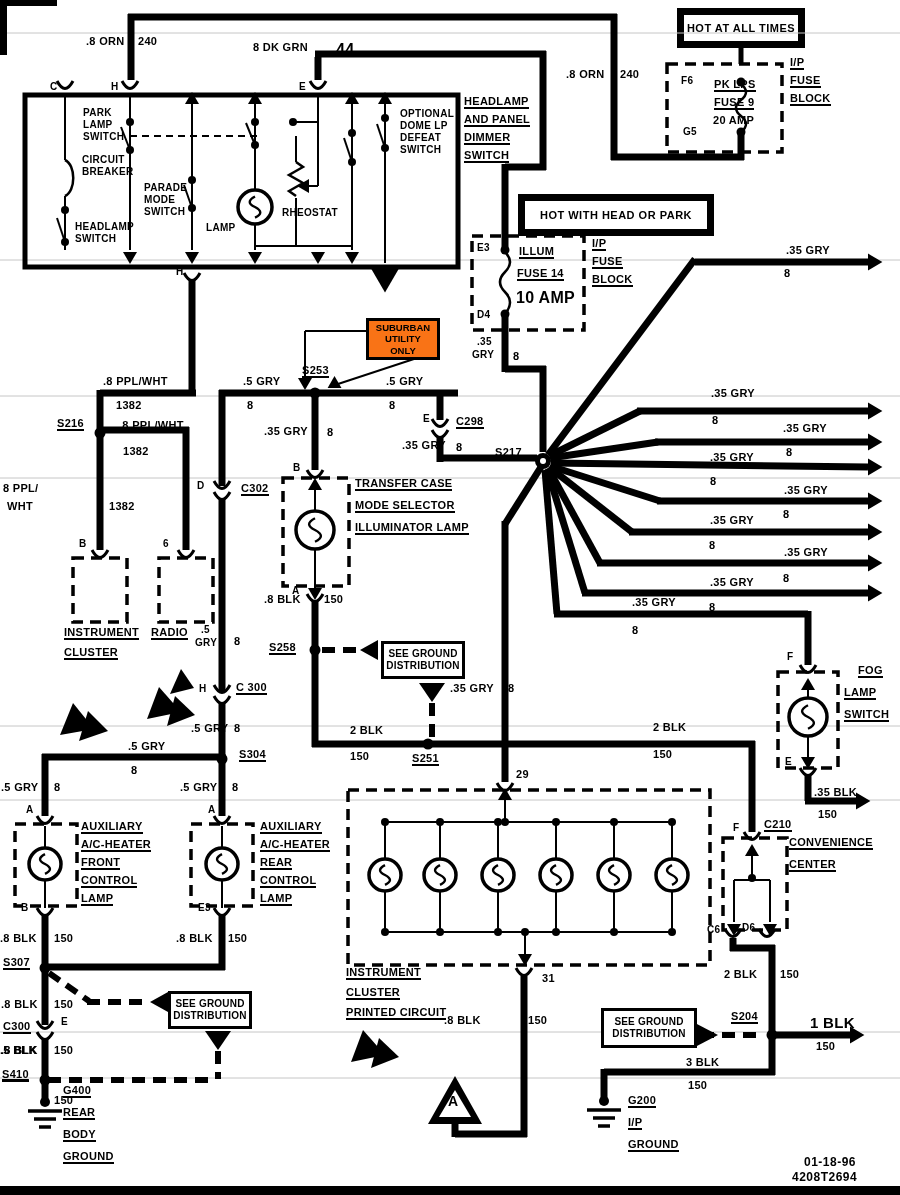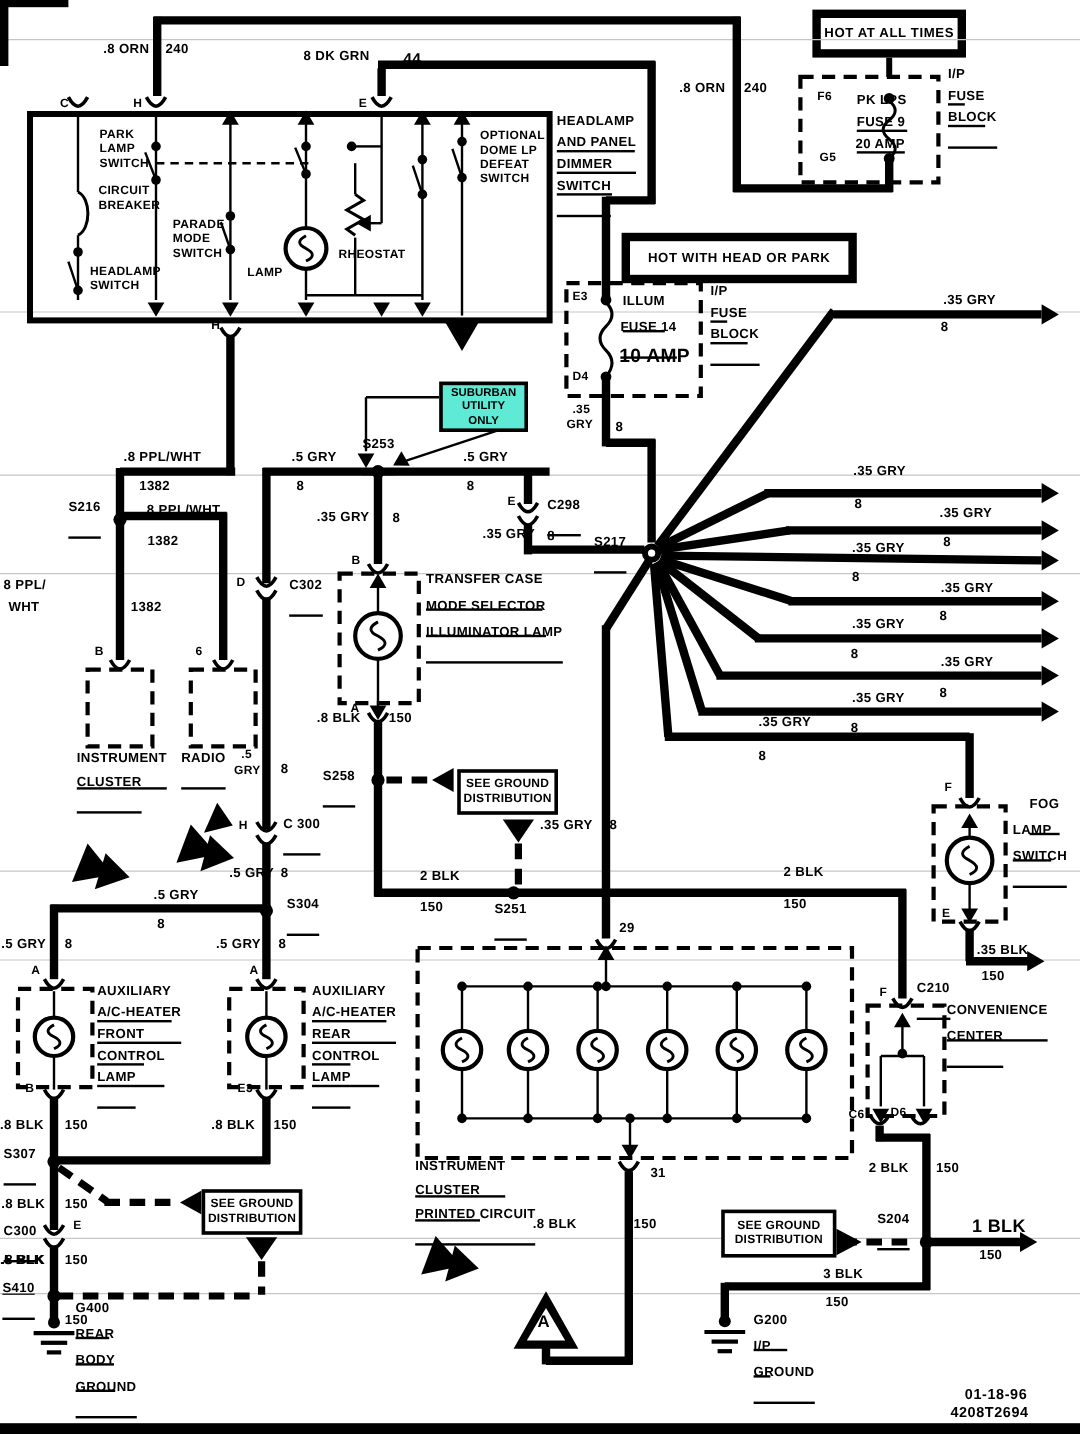--- a/index.html
+++ b/index.html
@@ -1,28 +1,28 @@
 <!DOCTYPE html>
 <html><head>
 <meta charset="utf-8">
 <style>
   html,body{margin:0;padding:0;background:#888;}
   #page{position:relative;width:900px;height:1195px;background:#fff;overflow:hidden;
         font-family:"Liberation Sans",sans-serif;}
   .lbl{position:absolute;font-weight:700;color:#000;white-space:nowrap;line-height:1;
        letter-spacing:.3px;font-family:"Liberation Sans",sans-serif;}
-  .lbl.u{border-bottom:2px solid #000;padding-bottom:18px;}
+  .lbl.u{border-bottom:2px solid #000;padding-bottom:0;}
   .banner{position:absolute;border:7px solid #000;background:#fff;display:flex;
           align-items:center;justify-content:center;font-weight:700;font-size:11px;
           letter-spacing:.5px;box-sizing:border-box;}
   .notebox{position:absolute;border:3px solid #000;background:#fff;display:flex;
            flex-direction:column;align-items:center;justify-content:center;
            font-weight:700;font-size:10px;letter-spacing:.2px;box-sizing:border-box;
            line-height:1.25;z-index:6;}
-  .subbox{position:absolute;border:3px solid #000;background:#5eead4;display:flex;
+  .subbox{position:absolute;border:3px solid #000;background:#f97316;display:flex;
           flex-direction:column;align-items:center;justify-content:center;
           font-weight:700;font-size:9.5px;box-sizing:border-box;line-height:1.2;z-index:6;}
   .foot{position:absolute;font-weight:700;font-size:12px;letter-spacing:.5px;}
   svg{position:absolute;left:0;top:0;z-index:2;}
   #labels{position:absolute;left:0;top:0;width:100%;height:100%;z-index:5;}
 </style>
 </head>
 <body>
 
 <div id="page">
@@ -360,21 +360,21 @@
 
   <div class="foot" style="left:804px;top:1155px;">01-18-96</div>
   <div class="foot" style="left:792px;top:1170px;">4208T2694</div>
 
   <div id="labels">
       <span class="lbl" style="left: 86px; top: 36px; font-size: 11px;">.8 ORN</span>
       <span class="lbl" style="left: 138px; top: 36px; font-size: 11px;">240</span>
       <span class="lbl" style="left: 50px; top: 82px; font-size: 10px;">C</span>
       <span class="lbl" style="left: 111px; top: 82px; font-size: 10px;">H</span>
       <span class="lbl" style="left: 253px; top: 42px; font-size: 11px;">8 DK GRN</span>
-      <span class="lbl" style="left: 336px; top: 42px; font-size: 13px;">44</span>
+      <span class="lbl" style="left: 336px; top: 42px; font-size: 16px;">44</span>
       <span class="lbl" style="left: 299px; top: 82px; font-size: 10px;">E</span>
       <span class="lbl" style="left: 83px; top: 108px; font-size: 10px;">PARK</span>
       <span class="lbl" style="left: 83px; top: 120px; font-size: 10px;">LAMP</span>
       <span class="lbl" style="left: 83px; top: 132px; font-size: 10px;">SWITCH</span>
       <span class="lbl" style="left: 82px; top: 155px; font-size: 10px;">CIRCUIT</span>
       <span class="lbl" style="left: 82px; top: 167px; font-size: 10px;">BREAKER</span>
       <span class="lbl" style="left: 75px; top: 222px; font-size: 10px;">HEADLAMP</span>
       <span class="lbl" style="left: 75px; top: 234px; font-size: 10px;">SWITCH</span>
       <span class="lbl" style="left: 144px; top: 183px; font-size: 10px;">PARADE</span>
       <span class="lbl" style="left: 144px; top: 195px; font-size: 10px;">MODE</span>

